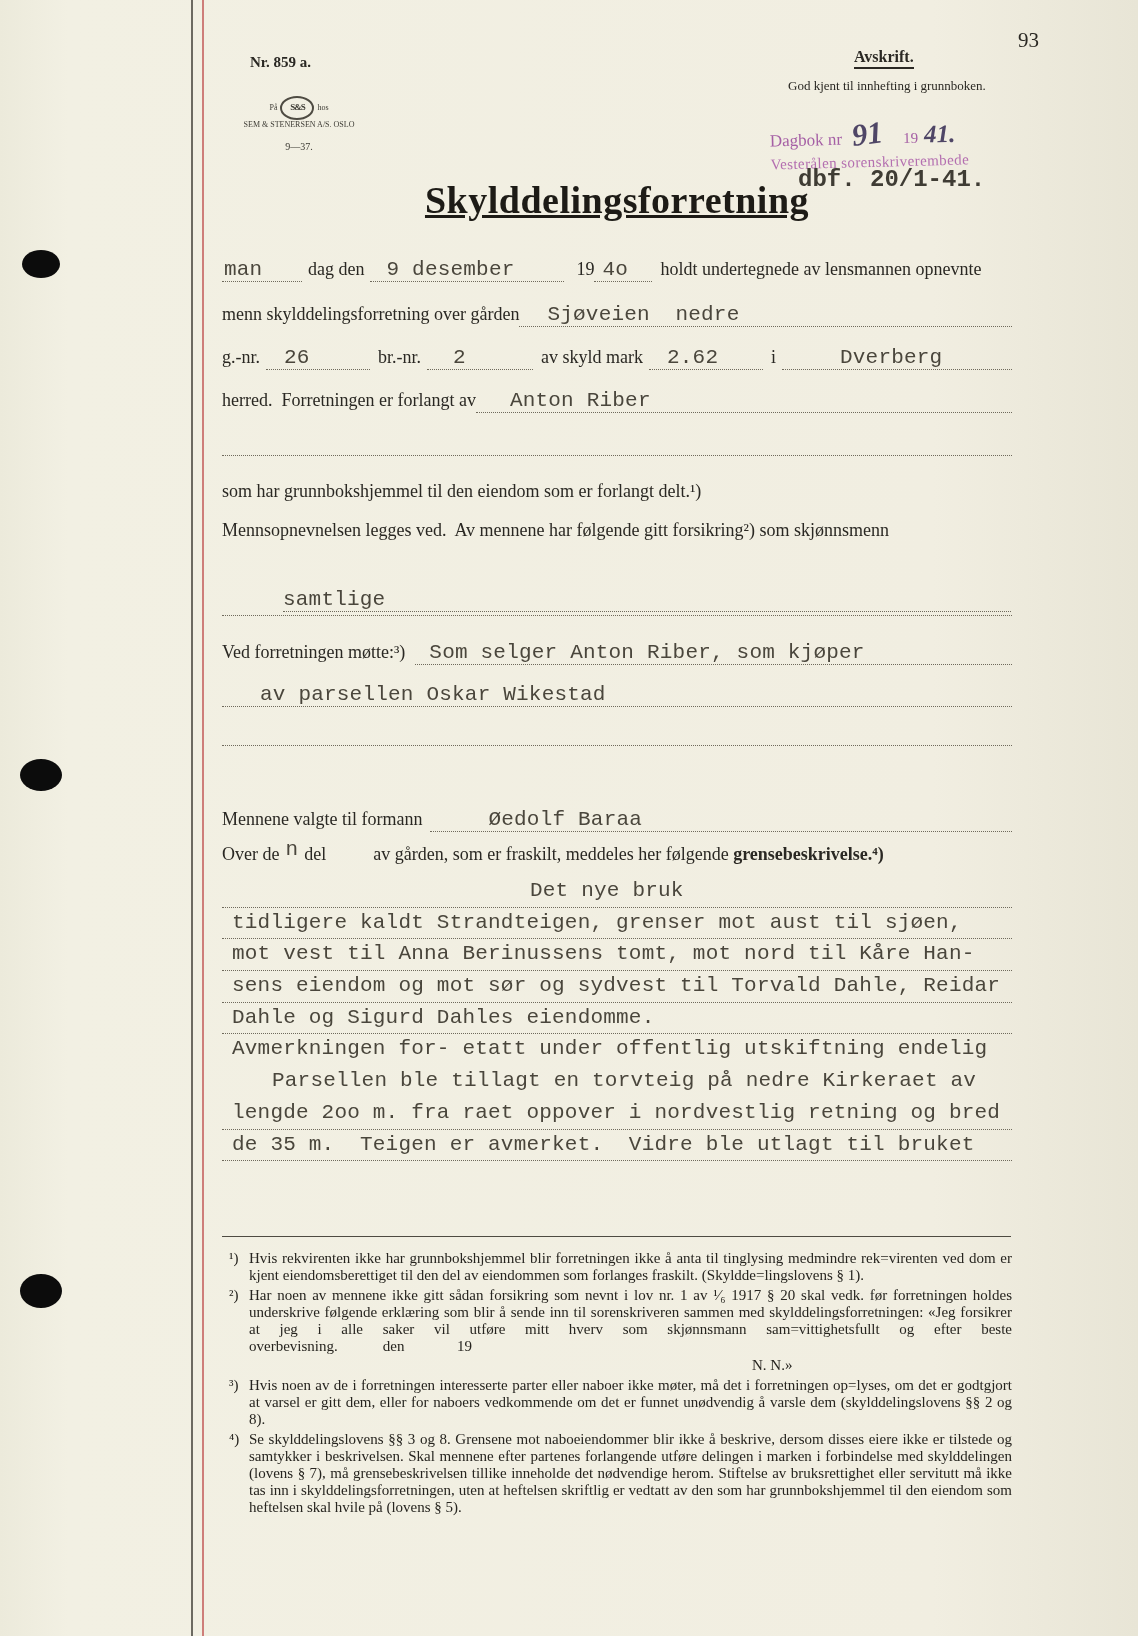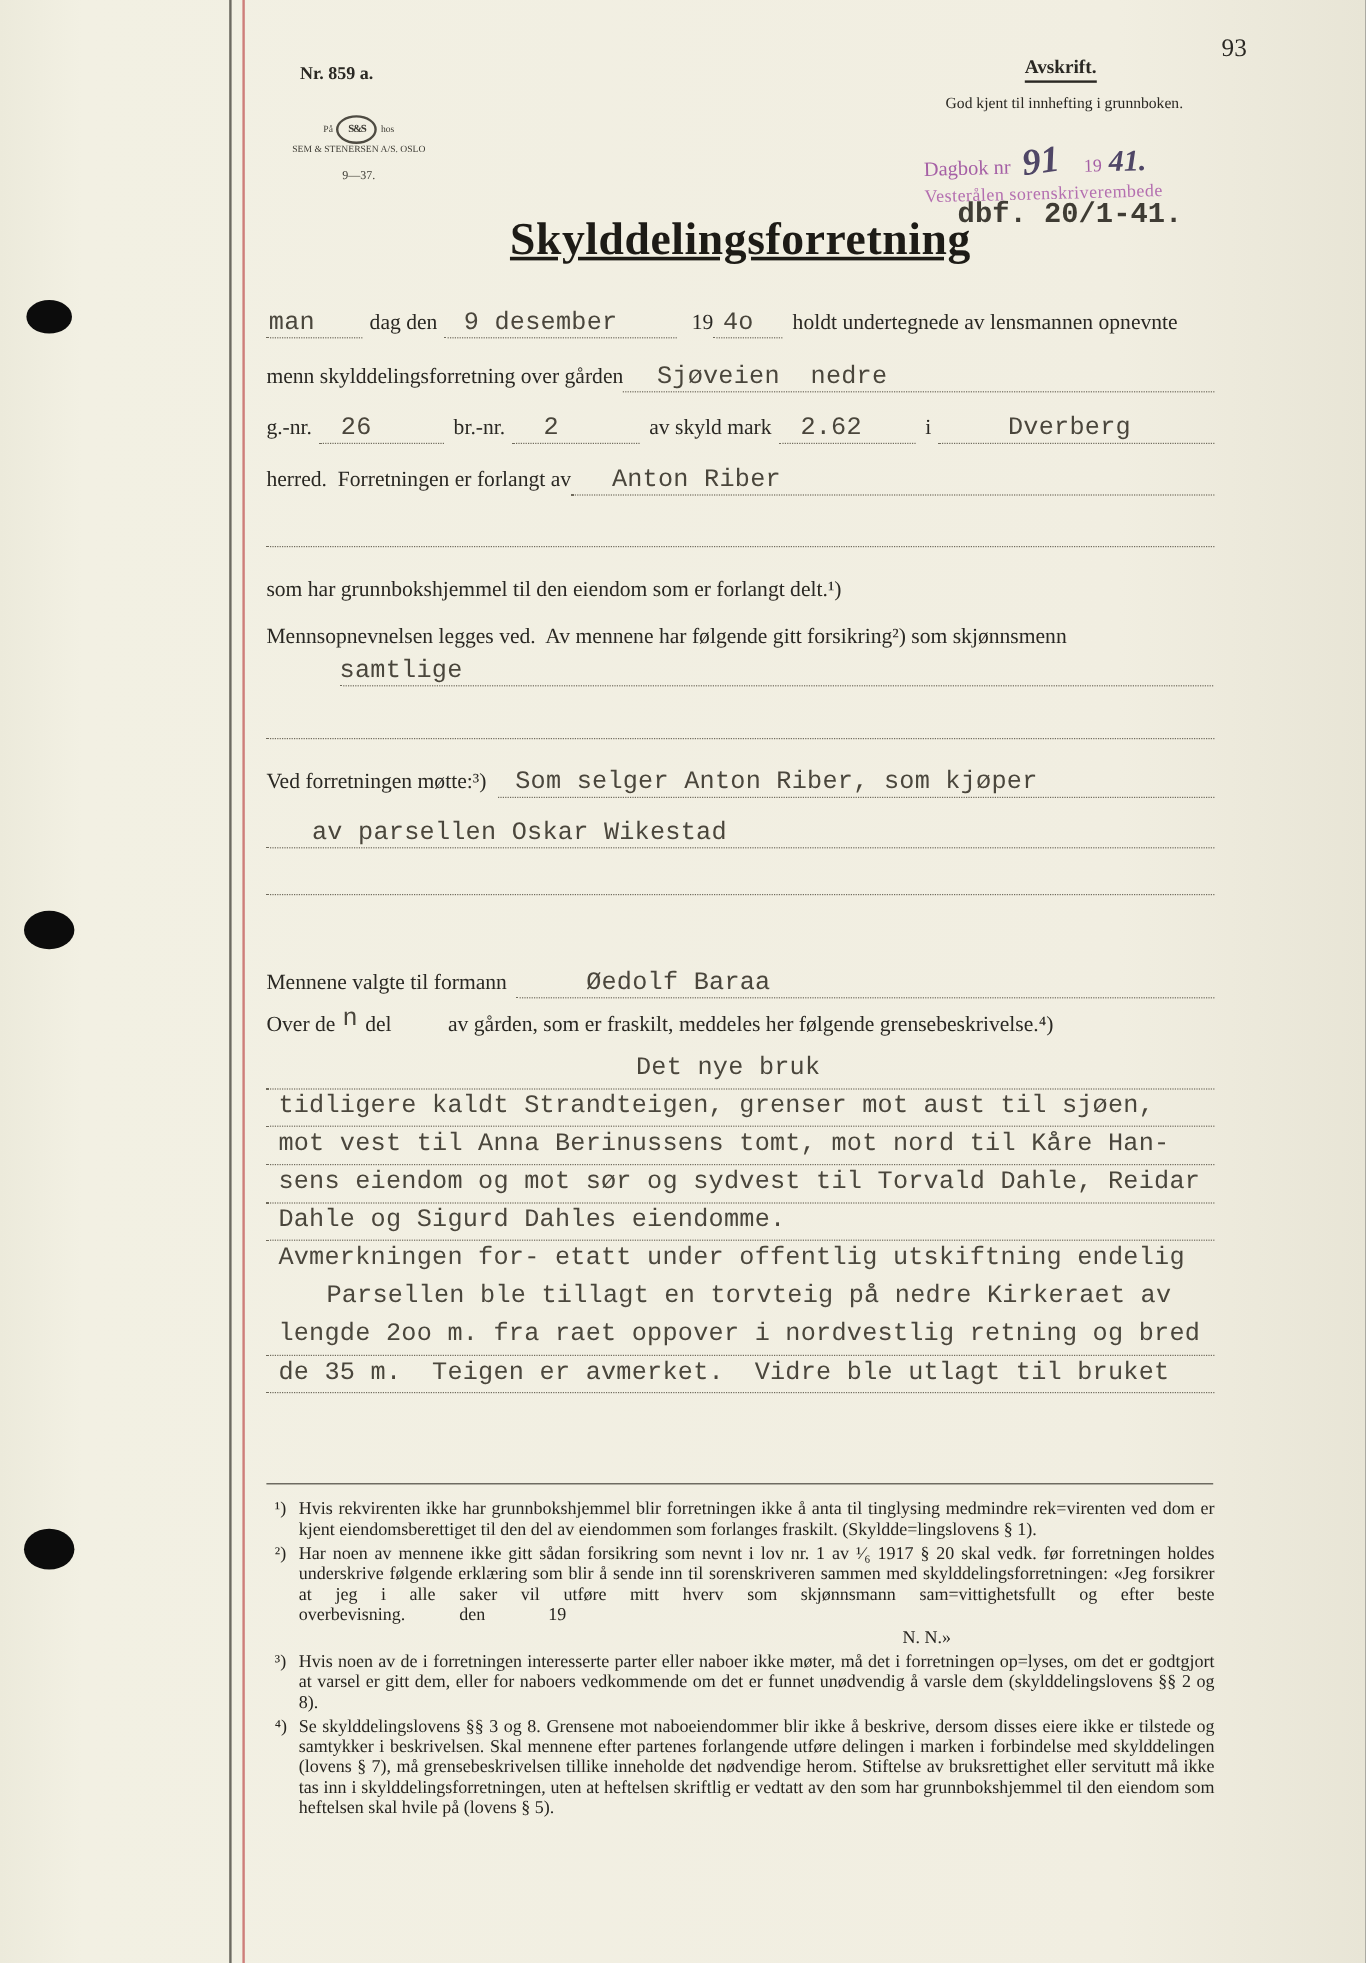--- a/index.html
+++ b/index.html
@@ -40,22 +40,22 @@
   .title { position:absolute; top:178px; left:222px; width:790px; text-align:center;
            font-size:38px; font-weight:bold; letter-spacing:.5px; color:#1d1b16;text-decoration:underline; }
 
   .row { position:absolute; left:222px; width:790px; display:flex; align-items:baseline; font-size:18px; }
   .row span { white-space:pre; }
   .pr { color:#2a2823; }
   .typed { font-family:"Liberation Mono", monospace; font-size:21px; color:#4a463c; letter-spacing:.2px; }
   .dw { border-bottom:1.6px dotted #6f6a5c; display:inline-block; }
   .dfill { flex:1 1 auto; border-bottom:1.6px dotted #6f6a5c; white-space:pre; }
   .blankline { position:absolute; left:222px; width:790px; height:0; border-bottom:1.6px dotted #6f6a5c; }
-  .samtlige-row { position:absolute; left:283px; width:728px; border-bottom:1.6px dotted #6f6a5c; }
-  .bold { font-weight:normal; }
+  .samtlige-row { position:absolute; left:283px; width:728px; border-bottom:1.6px dotted #6f6a5c;margin-top:40px; }
+  .bold { font-weight:bold; }
   .raised { position:relative; top:-5px; }
 
   .desc { position:absolute; left:222px; top:876px; width:790px; }
   .dl { box-sizing:border-box; height:31.7px; line-height:30px; font-family:"Liberation Mono", monospace;
         font-size:21px; color:#4a463c; letter-spacing:.2px; white-space:pre; overflow:hidden; }
   .dl.dot { border-bottom:1.6px dotted #6f6a5c; }
   .i-c { padding-left:308px; }
   .i-1 { padding-left:10px; }
   .i-p { padding-left:50px; }
 

